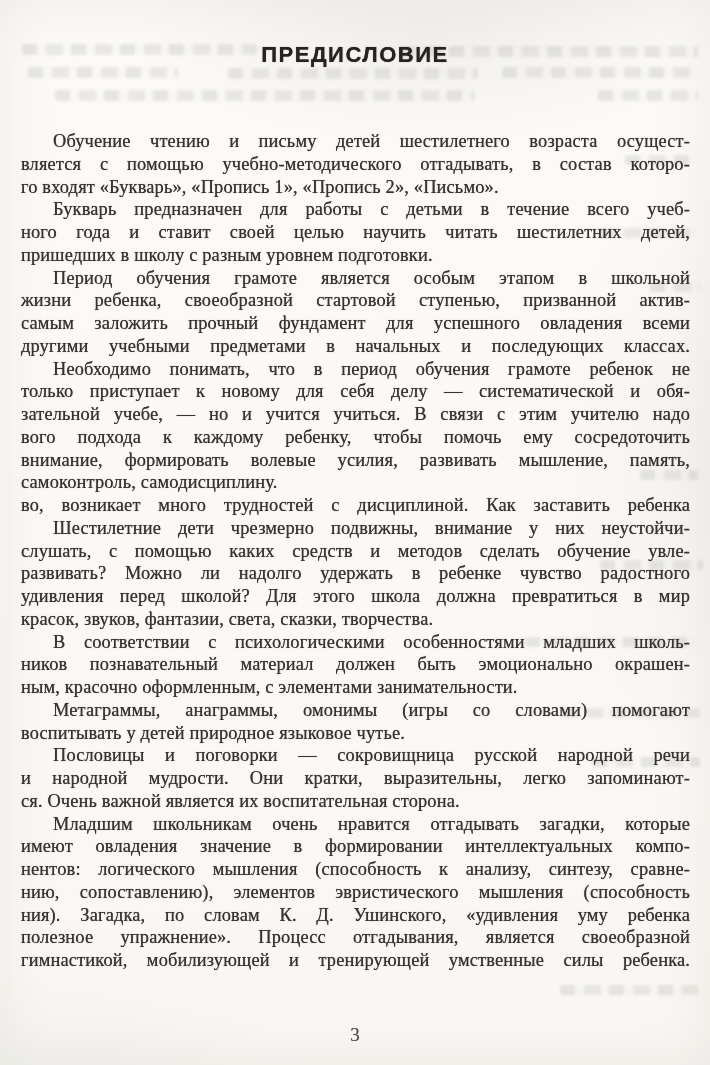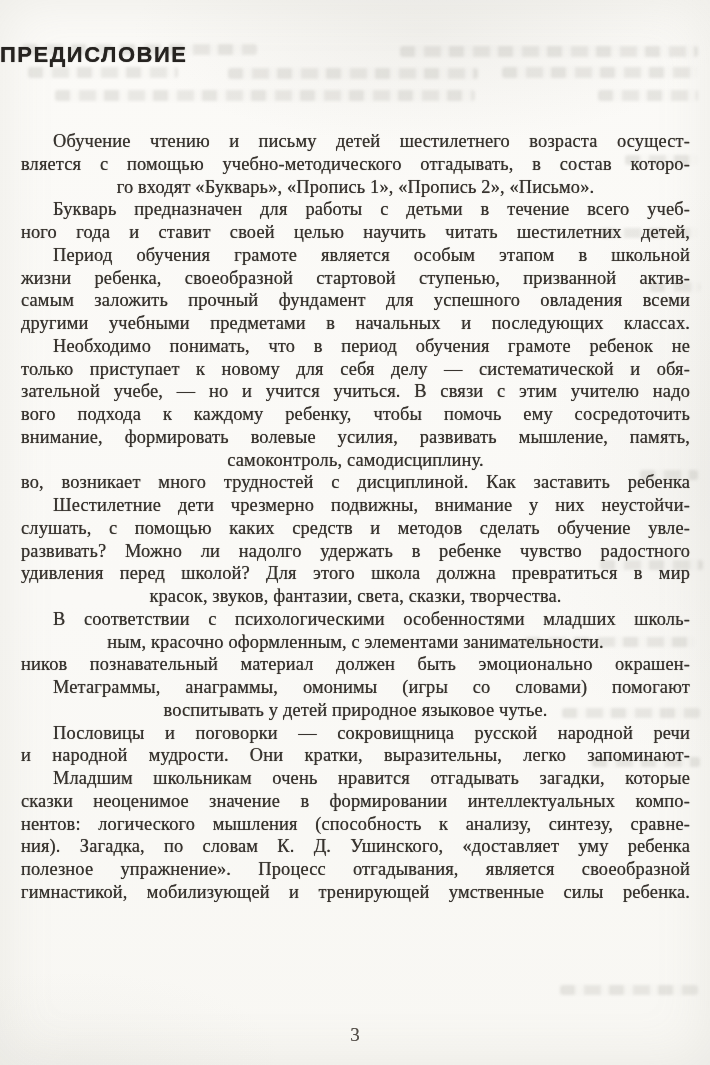--- a/index.html
+++ b/index.html
@@ -26,41 +26,42 @@
     position: absolute;
     inset: 0;
     filter: blur(0.25px);
   }
   .title {
     position: absolute;
     top: 42px;
     left: 0;
     width: 100%;
     margin: 0;
+    text-align: center;
     font-family: "Liberation Sans", sans-serif;
     font-weight: 700;
     font-size: 22px;
     letter-spacing: 1.5px;
     color: #262320;
     text-shadow: 0 0 0.8px rgba(38,35,32,0.9);
   }
   .body-text {
     position: absolute;
     top: 107px;
     left: 21px;
     width: 669px;
     font-size: 18.4px;
     line-height: 22.75px;
     letter-spacing: 0.15px;
     color: #37332e;
     text-shadow: 0 0 0.7px rgba(55,51,46,0.85);
     margin-top: 23px;
   }
   .line {
-    text-align: center;
+    text-align: left;
     white-space: normal;
   }
   .line.j {
     text-align: justify;
     text-align-last: justify;
   }
   .line.indent {
     text-indent: 32px;
   }
   .pageno {
@@ -112,46 +113,49 @@
 
   <div class="page-content">
     <h1 class="title">ПРЕДИСЛОВИЕ</h1>
 
     <div class="body-text" id="body-lines">
         <div class="line indent j">Обучение чтению и письму детей шестилетнего возраста осущест-</div>
         <div class="line j">вляется с помощью учебно-методического отгадывать, в состав которо-</div>
         <div class="line">го входят «Букварь», «Пропись 1», «Пропись 2», «Письмо».</div>
         <div class="line indent j">Букварь предназначен для работы с детьми в течение всего учеб-</div>
         <div class="line j">ного года и ставит своей целью научить читать шестилетних детей,</div>
+        <div class="line">пришедших в школу с разным уровнем подготовки.</div>
         <div class="line indent j">Период обучения грамоте является особым этапом в школьной</div>
         <div class="line j">жизни ребенка, своеобразной стартовой ступенью, призванной актив-</div>
         <div class="line j">самым заложить прочный фундамент для успешного овладения всеми</div>
         <div class="line j">другими учебными предметами в начальных и последующих классах.</div>
         <div class="line indent j">Необходимо понимать, что в период обучения грамоте ребенок не</div>
         <div class="line j">только приступает к новому для себя делу — систематической и обя-</div>
         <div class="line j">зательной учебе, — но и учится учиться. В связи с этим учителю надо</div>
         <div class="line j">вого подхода к каждому ребенку, чтобы помочь ему сосредоточить</div>
         <div class="line j">внимание, формировать волевые усилия, развивать мышление, память,</div>
         <div class="line">самоконтроль, самодисциплину.</div>
         <div class="line j">во, возникает много трудностей с дисциплиной. Как заставить ребенка</div>
         <div class="line indent j">Шестилетние дети чрезмерно подвижны, внимание у них неустойчи-</div>
         <div class="line j">слушать, с помощью каких средств и методов сделать обучение увле-</div>
         <div class="line j">развивать? Можно ли надолго удержать в ребенке чувство радостного</div>
         <div class="line j">удивления перед школой? Для этого школа должна превратиться в мир</div>
         <div class="line">красок, звуков, фантазии, света, сказки, творчества.</div>
         <div class="line indent j">В соответствии с психологическими особенностями младших школь-</div>
+        <div class="line j">ников познавательный материал должен быть эмоционально окрашен-</div>
         <div class="line">ным, красочно оформленным, с элементами занимательности.</div>
-        <div class="line j">ников познавательный материал должен быть эмоционально окрашен-</div>
         <div class="line indent j">Метаграммы, анаграммы, омонимы (игры со словами) помогают</div>
         <div class="line">воспитывать у детей природное языковое чутье.</div>
         <div class="line indent j">Пословицы и поговорки — сокровищница русской народной речи</div>
         <div class="line j">и народной мудрости. Они кратки, выразительны, легко запоминают-</div>
+        <div class="line">ся. Очень важной является их воспитательная сторона.</div>
         <div class="line indent j">Младшим школьникам очень нравится отгадывать загадки, которые</div>
-        <div class="line j">сказки неоценимое значение в формировании интеллектуальных компо-</div>
+        <div class="line j">имеют овладения значение в формировании интеллектуальных компо-</div>
         <div class="line j">нентов: логического мышления (способность к анализу, синтезу, сравне-</div>
-        <div class="line j">ния). Загадка, по словам К. Д. Ушинского, «доставляет уму ребенка</div>
+        <div class="line j">нию, сопоставлению), элементов эвристического мышления (способность</div>
+        <div class="line j">ния). Загадка, по словам К. Д. Ушинского, «удивления уму ребенка</div>
         <div class="line j">полезное упражнение». Процесс отгадывания, является своеобразной</div>
         <div class="line j">гимнастикой, мобилизующей и тренирующей умственные силы ребенка.</div>
       </div>
 
     <div class="pageno">3</div>
   </div>
 </div>
 
 </body></html>

